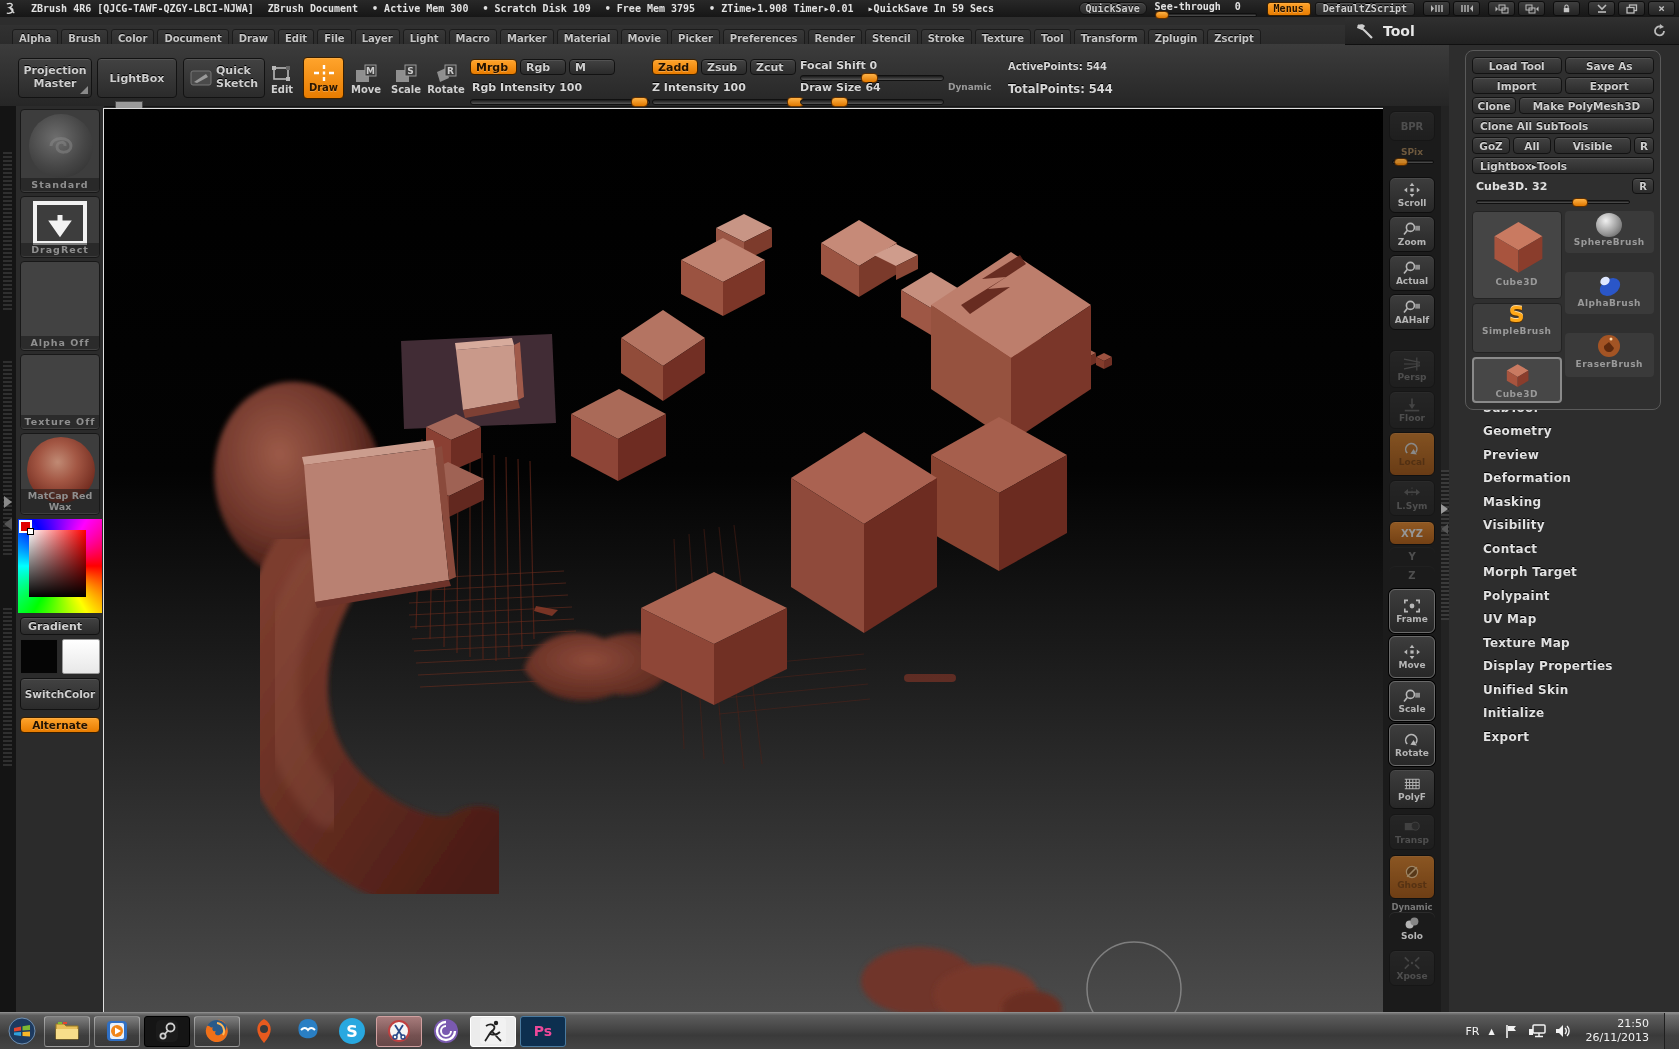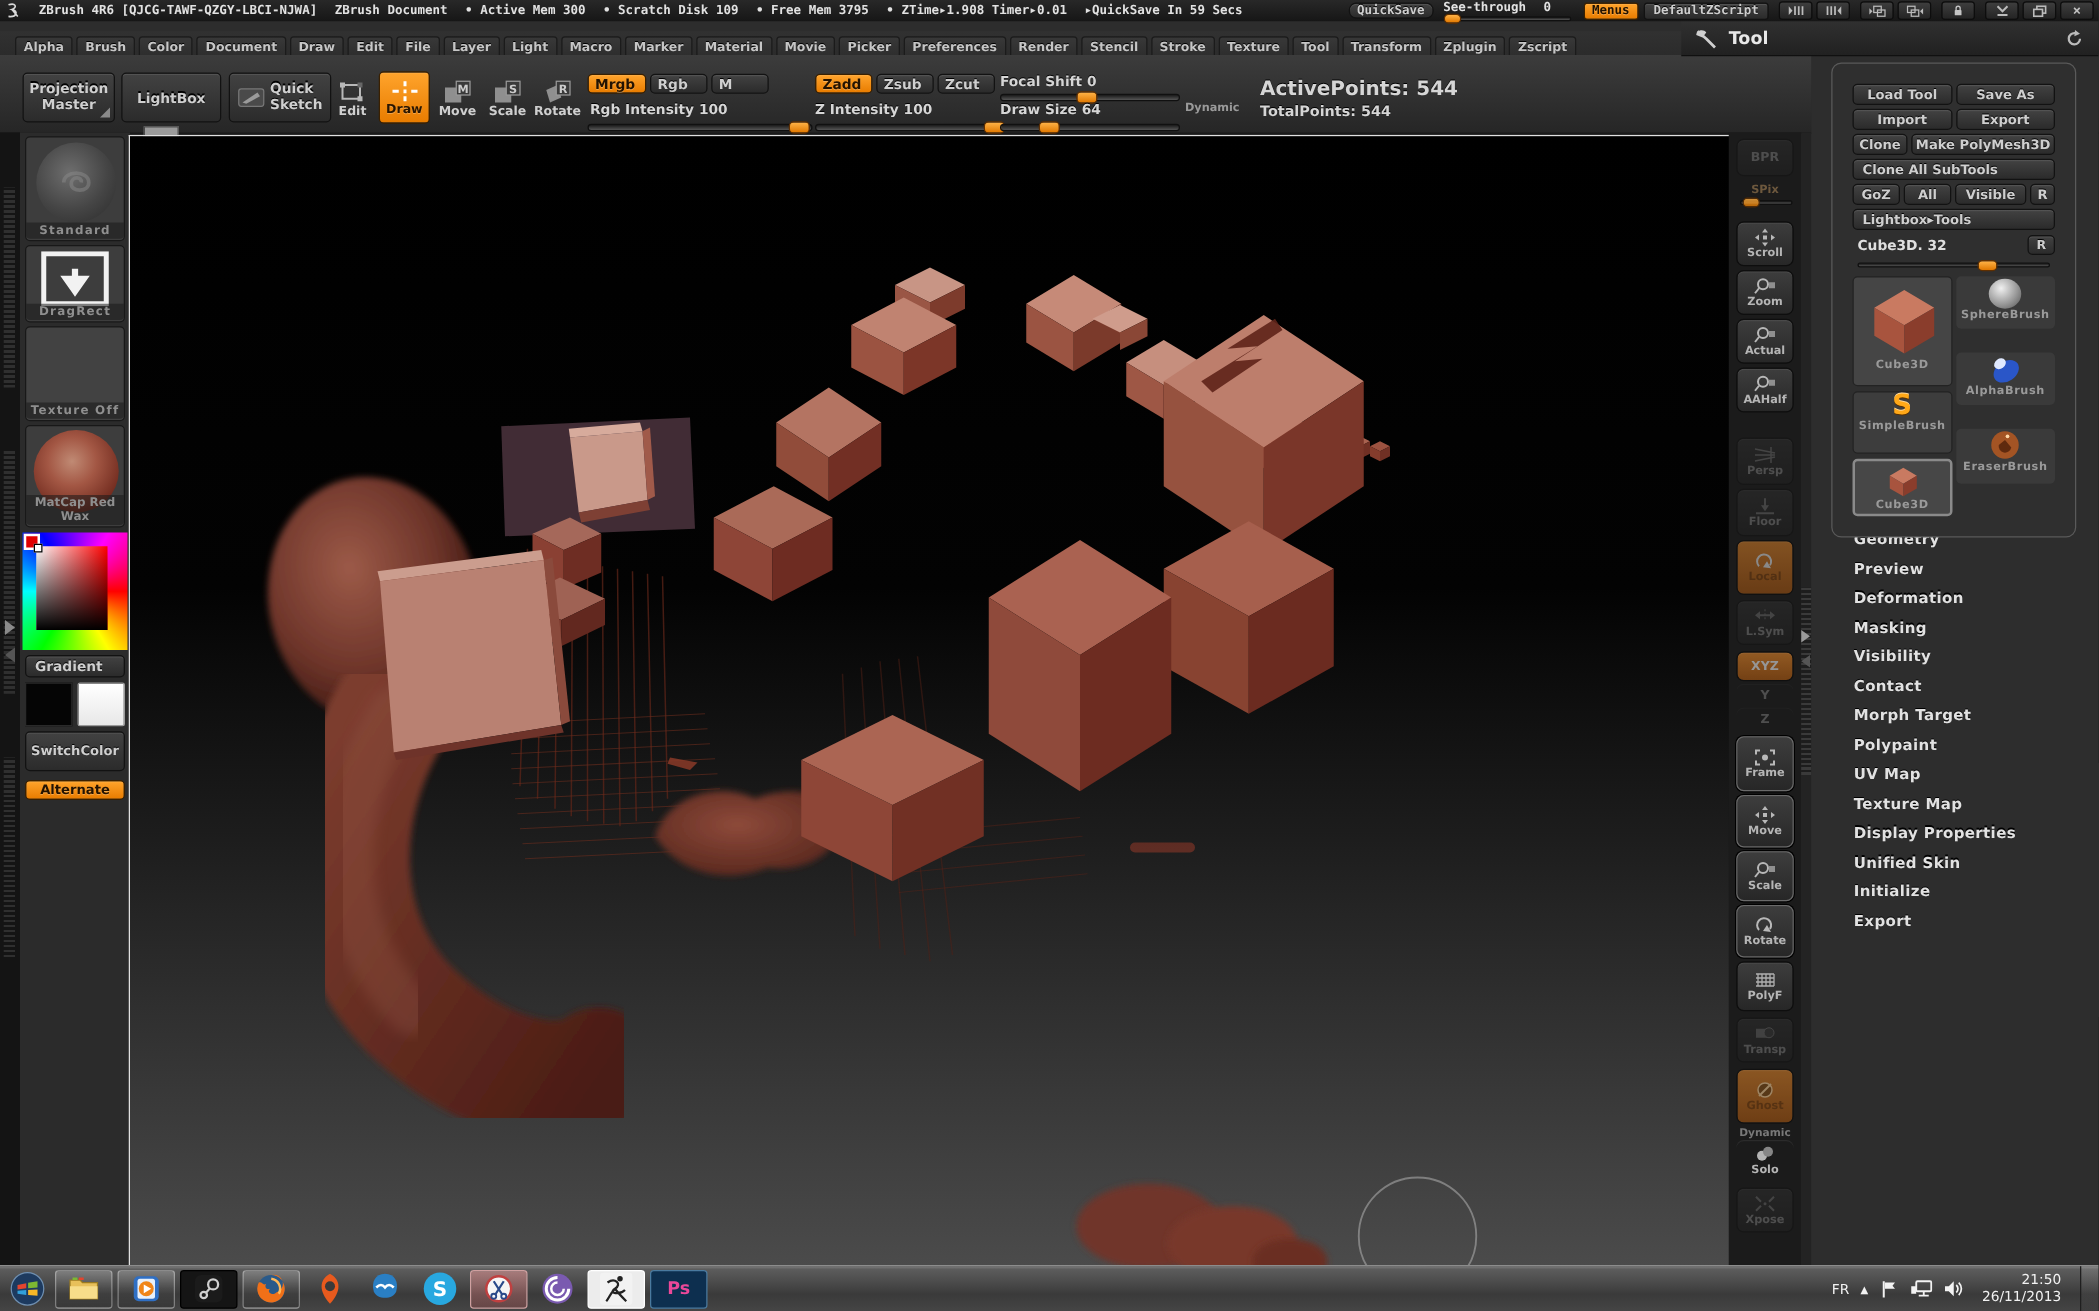--- a/index.html
+++ b/index.html
@@ -54,21 +54,21 @@
          font-size:9px;box-sizing:border-box;box-shadow:inset 0 1px 0 rgba(255,255,255,.07);}
   .faded{opacity:.33;}
   .orangebg{background:linear-gradient(#b06a25,#8a4a13);}
   .sactive{border:1px solid #6a6a6a;box-shadow:0 0 0 1px #000;}
   .divider{left:1441px;top:106px;width:8px;height:906px;background:#232323;}
   
   .tp-bg{left:1449px;top:44px;width:230px;height:968px;background:#2d2d2d;}
   .tp-header{left:1345px;top:17px;width:334px;height:27px;background:linear-gradient(#303030,#212121);
              border-bottom:1px solid #101010;display:flex;align-items:center;color:#e8e8e8;font-size:14px;z-index:40;}
   .tp-box{left:1465px;top:50px;width:196px;background:#2f2f2f;border:1px solid #5a5a5a;border-radius:8px;
-          padding:16px;box-sizing:border-box;display:flex;flex-direction:column;gap:3px;z-index:10;}
+          padding:6px;box-sizing:border-box;display:flex;flex-direction:column;gap:3px;z-index:10;}
   .tp-row{display:flex;gap:3px;}
   .tp-btn{height:17px;font-size:10.5px;flex:1;}
   .thumb{position:relative;background:#454545;border:1px solid #232323;border-radius:4px;
          display:flex;flex-direction:column;align-items:center;justify-content:flex-start;box-sizing:border-box;}
   .thlabel{font-size:9px;color:#9a9a9a;letter-spacing:.5px;}
   .section-row{height:23.5px;display:flex;align-items:center;padding-left:34px;font-size:12px;color:#e2e2e2;
                letter-spacing:.3px;text-shadow:0 -1px 0 #000;}
   
   .picker{width:84px;height:94px;margin:4px auto 0;position:relative;border:none;border-radius:0;
           background:conic-gradient(from 90deg,#f00,#ff0,#0f0,#0ff,#00f,#f0f,#f00);}
@@ -337,21 +337,21 @@
   <div class="abs track" style="left:800px;top:75px;width:142px">
       <div class="knob" style="left:60px"></div>
     </div>
 
   <div class="abs small-lab" style="left:800px;top:81px"><span>Draw Size</span> <span>64</span></div>
   <div class="abs track" style="left:800px;top:99px;width:142px">
       <div class="knob" style="left:30px"></div>
     </div>
 
   <div class="abs" style="left:948px;top:82px;font-size:9px;color:#9a9a9a">Dynamic</div>
-  <div class="abs small-lab" style="left:1008px;top:61px;font-size:16px">ActivePoints: 544</div>
+  <div class="abs small-lab" style="left:1008px;top:61px;font-size:10px">ActivePoints: 544</div>
   <div class="abs small-lab" style="left:1008px;top:82px;font-size:11.5px">TotalPoints: 544</div>
 
   <div class="abs ltray">
     <div class="dots" style="top:44px;height:160px"></div>
     <div class="dots" style="top:254px;height:195px"></div>
     <div class="dots" style="top:500px;height:160px"></div>
     <div class="abs" style="left:4px;top:390px;width:0;height:0;border-top:6px solid transparent;border-bottom:6px solid transparent;border-left:8px solid #8a8a8a"></div>
     <div class="abs" style="left:4px;top:412px;width:0;height:0;border-top:6px solid transparent;border-bottom:6px solid transparent;border-right:8px solid #555"></div>
   </div>
 
@@ -362,20 +362,23 @@
           <path d="M12 22 C12 12 32 12 32 22 C32 30 18 30 18 23 C18 17 27 17 26 22" stroke="#8a8a8a" stroke-width="3" fill="none" opacity=".5"></path>
         </svg>
       <div class="tlabel">Standard</div>
     </div>
     <div class="tile" style="height:62px">
       <svg style="margin:4px auto 0;display:block" width="56" height="44" viewBox="0 0 56 44">
           <rect x="3" y="2" width="50" height="40" fill="none" stroke="#f2f2f2" stroke-width="4"></rect>
           <path d="M28 14 V26 M28 32 L21 22 H35 Z" stroke="#f2f2f2" stroke-width="5" fill="#f2f2f2"></path>
         </svg>
       <div class="tlabel">DragRect</div>
+    </div>
+    <div class="tile" style="height:90px;background:#424242">
+      <div class="tlabel">Alpha Off</div>
     </div>
     <div class="tile" style="height:76px;background:#424242">
       <div class="tlabel">Texture Off</div>
     </div>
     <div class="tile" style="height:82px">
       <div style="position:absolute;left:6px;top:3px;width:68px;height:66px;border-radius:50%;background:radial-gradient(circle at 45% 38%, #c08a74 0%, #a35744 35%, #6e281c 78%, #481208 100%)"></div>
       <div class="tlabel" style="letter-spacing:0">MatCap Red Wax</div>
     </div>
     <div class="picker">
       <div class="sv"></div>

